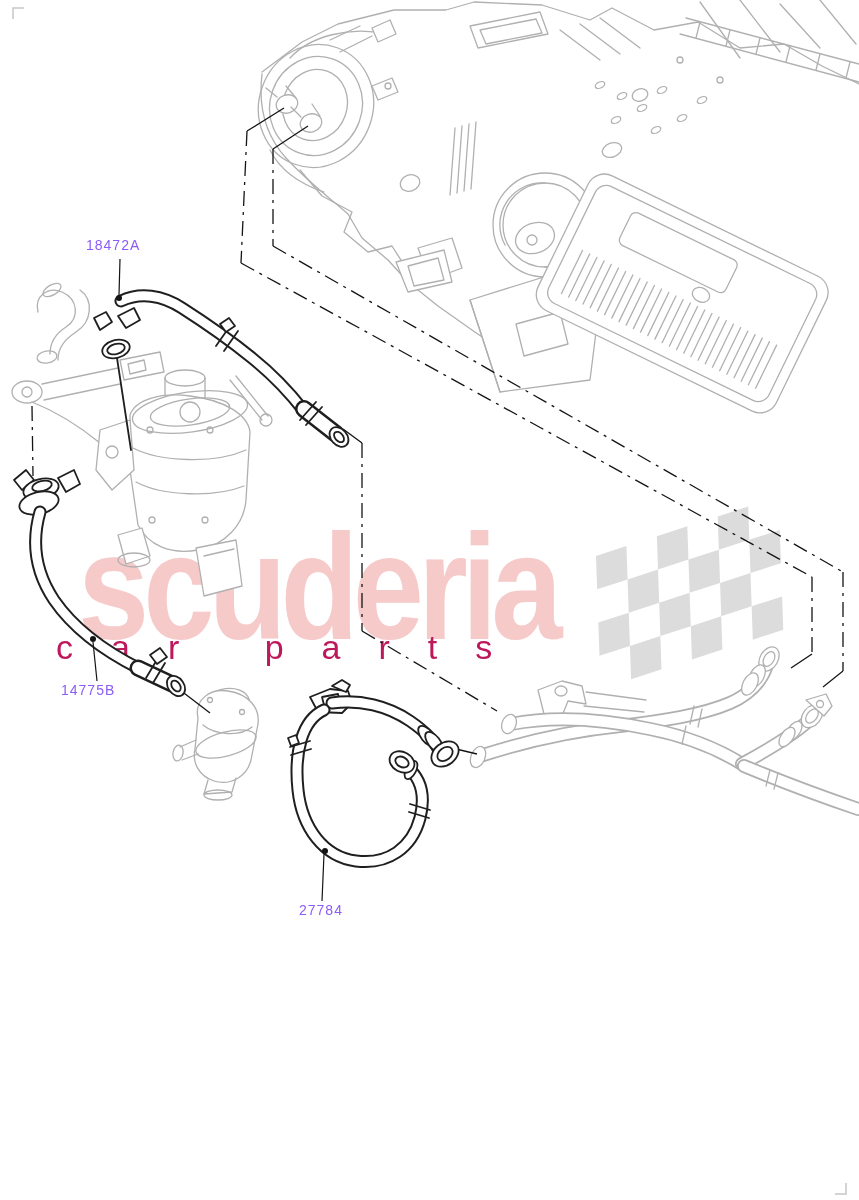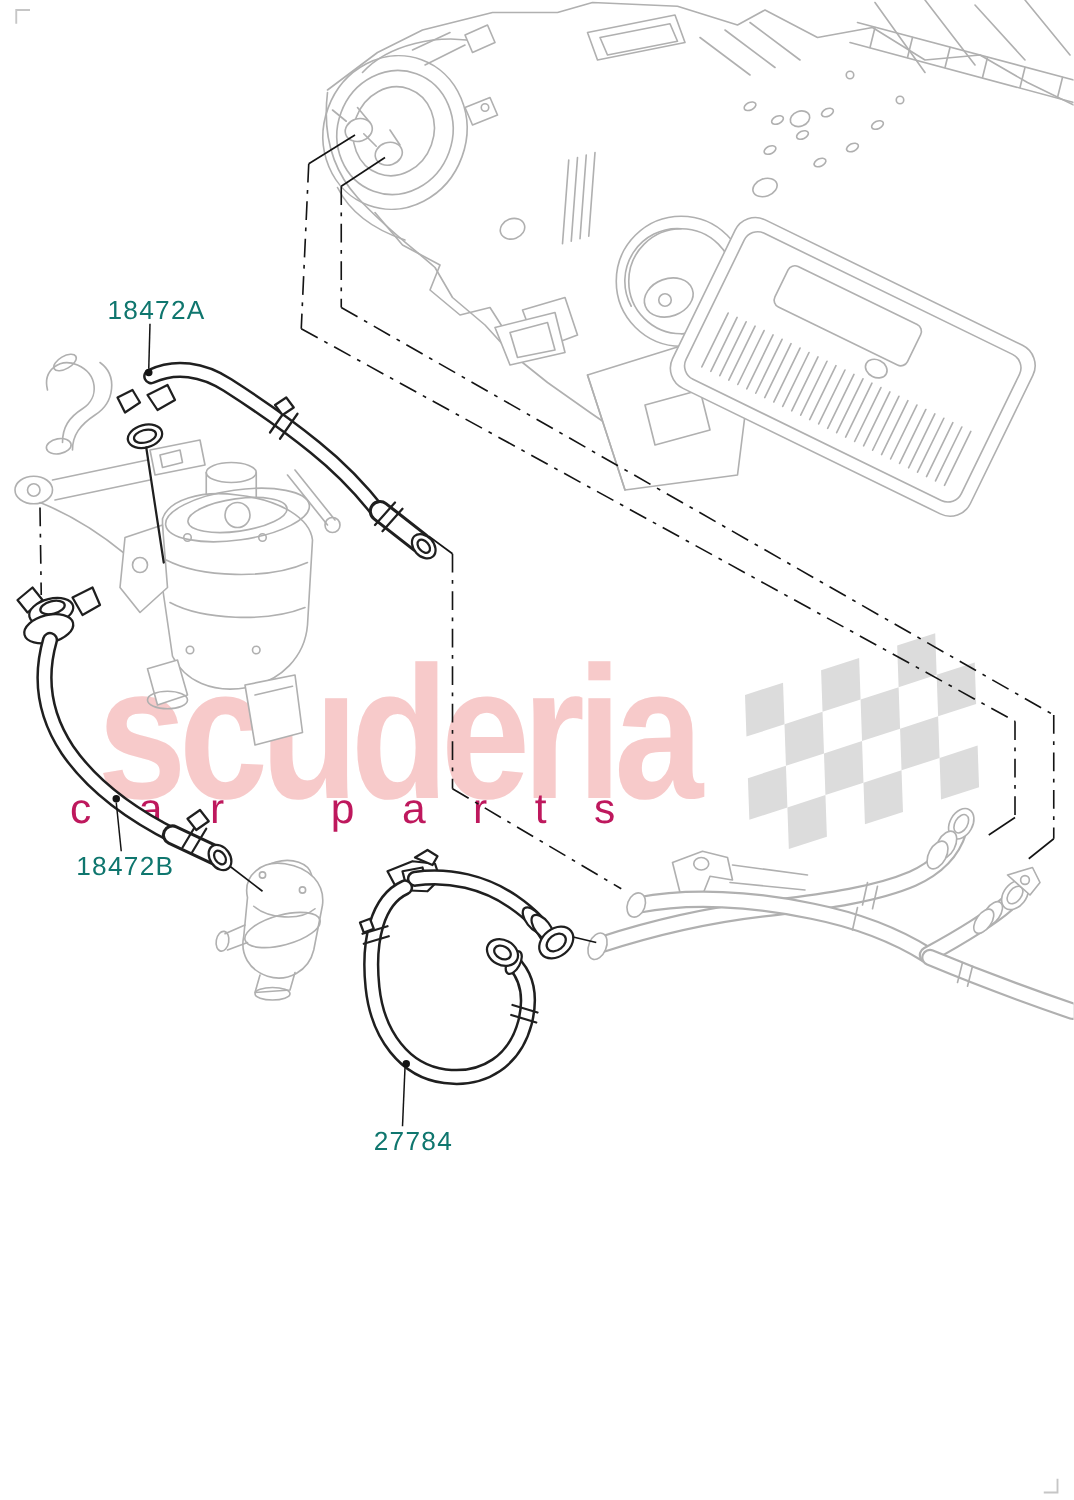--- a/index.html
+++ b/index.html
@@ -14,21 +14,21 @@
     color:#f7caca;transform:scaleY(1.18);transform-origin:top left;
     white-space:nowrap;user-select:none;
   }
   .wm-tagline{
     position:absolute;left:56px;top:630px;
     font-size:34px;font-weight:normal;letter-spacing:38px;line-height:1;
     color:#be185d;white-space:nowrap;user-select:none;
   }
   svg#art{position:absolute;left:0;top:0;}
   .part-label{
-    position:absolute;color:#0f766e;font-size:21px;letter-spacing:1px;
+    position:absolute;color:#8b5cf6;font-size:14px;letter-spacing:1px;
     line-height:1;white-space:nowrap;cursor:pointer;
   }
   .lbl-a{left:86px;top:238px;}
   .lbl-b{left:61px;top:683px;}
   .lbl-c{left:299px;top:903px;}
   
   .g{stroke:#b0b0b0;fill:none;stroke-width:1.3;stroke-linecap:round;stroke-linejoin:round;}
   .gf{stroke:#b0b0b0;fill:#ffffff;stroke-width:1.3;stroke-linejoin:round;}
   .k{stroke:#1f1f1f;fill:none;stroke-width:1.8;stroke-linecap:round;stroke-linejoin:round;}
   .kf{stroke:#1f1f1f;fill:#ffffff;stroke-width:1.8;stroke-linejoin:round;}
@@ -312,16 +312,16 @@
       <circle fill="#141414" cx="325" cy="851" r="3"></circle>
     </g>
 
     <g>
       <path class="corner" d="M13,19 L13,8 L24,8"></path>
       <path class="corner" d="M846,1183 L846,1194 L835,1194"></path>
     </g>
   </svg>
 
   <div class="part-label lbl-a">18472A</div>
-  <div class="part-label lbl-b">18472B</div>
+  <div class="part-label lbl-b">14775B</div>
   <div class="part-label lbl-c">27784</div>
 
 </div>
 
 </body></html>

